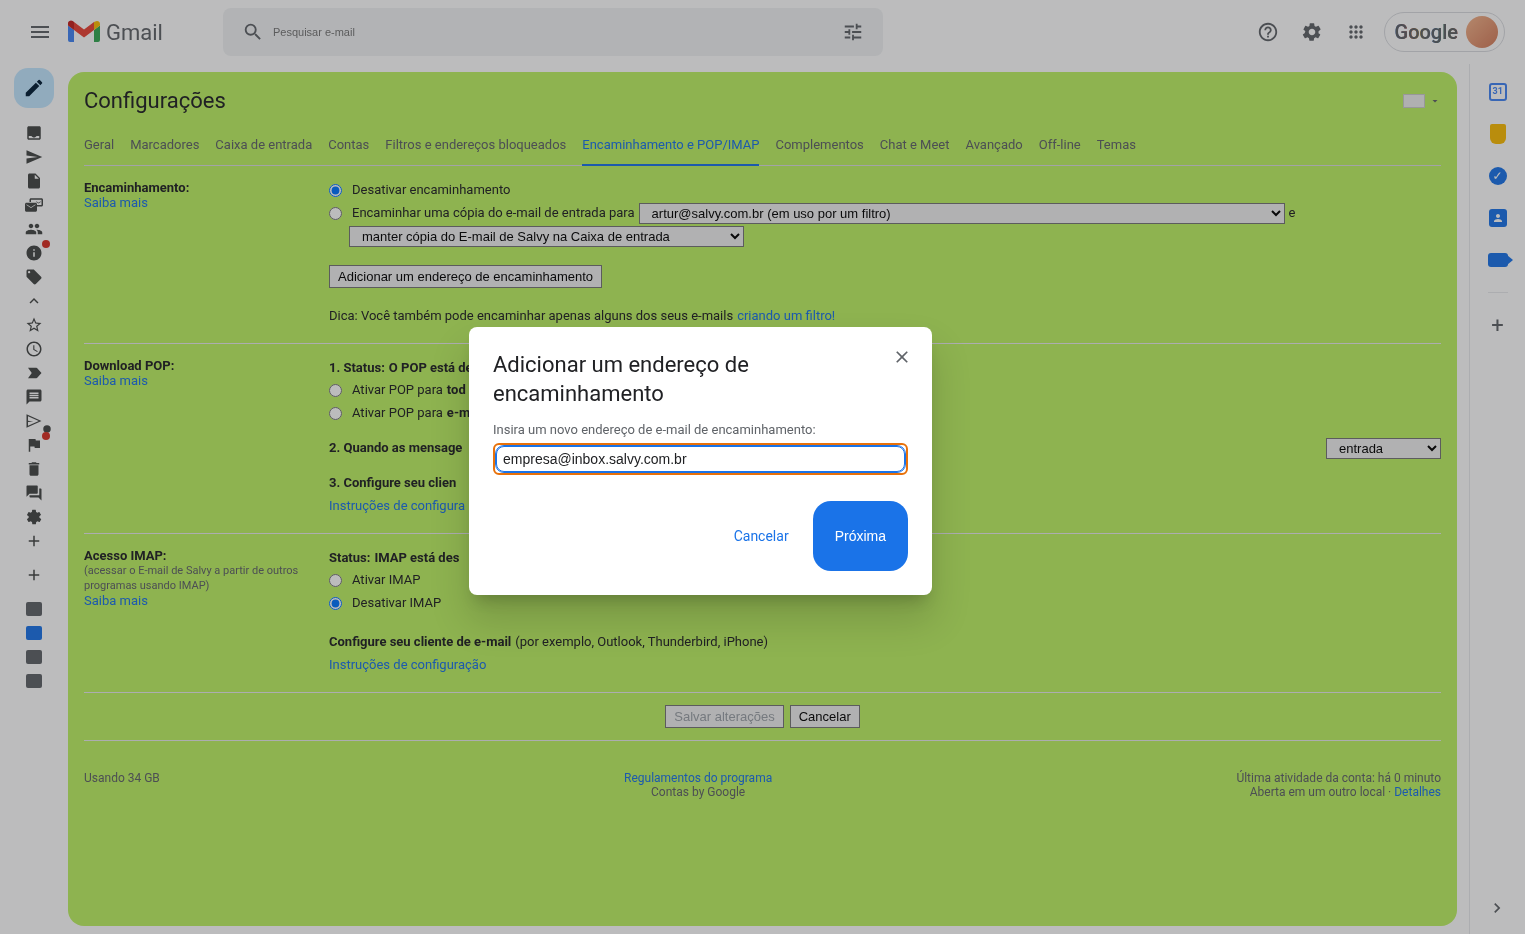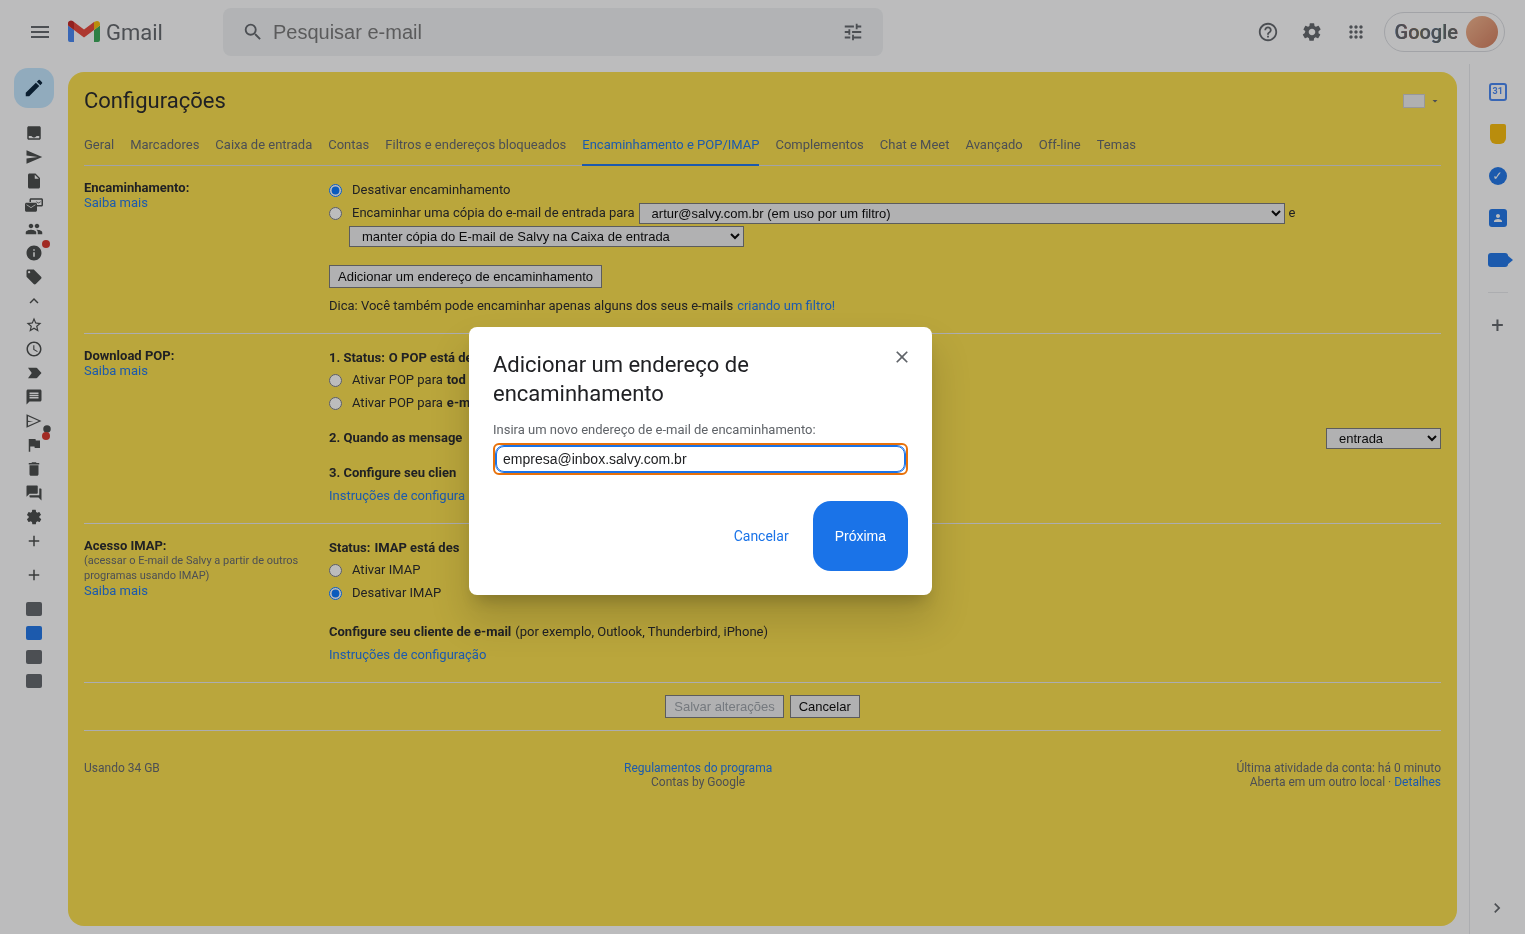--- a/index.html
+++ b/index.html
@@ -5,38 +5,38 @@
     * { box-sizing: border-box; margin: 0; padding: 0; }
     body { font-family: 'Google Sans', Roboto, Arial, sans-serif; font-size: 14px; color: #202124; background: #fff; width: 1525px; height: 934px; position: relative; overflow: hidden; }
     
     .header { height: 64px; display: flex; align-items: center; padding: 5px 16px; border-bottom: none; }
     .menu-btn { width: 48px; height: 48px; display: flex; align-items: center; justify-content: center; border-radius: 50%; cursor: pointer; color: #5f6368; }
     .logo-area { display: flex; align-items: center; margin-left: 4px; }
     .gmail-logo-m { width: 32px; height: 24px; margin-right: 6px; }
     .gmail-text { font-size: 22px; color: #5f6368; font-weight: 400; }
     .search-bar { flex: 1; max-width: 660px; margin-left: 60px; height: 48px; background: #f1f3f4; border-radius: 8px; display: flex; align-items: center; padding: 0 10px; }
     .search-icon-wrap { width: 40px; display: flex; justify-content: center; color: #5f6368; }
-    .search-input { flex: 1; border: none; background: transparent; font-size: 20px; outline: none; color: #1d4ed8; }
+    .search-input { flex: 1; border: none; background: transparent; font-size: 11px; outline: none; color: #1d4ed8; }
     .search-tune { width: 40px; display: flex; justify-content: center; color: #5f6368; }
     .header-right { display: flex; gap: 4px; margin-left: auto; padding-right: 4px; }
     .header-icon-btn { width: 40px; height: 40px; display: flex; align-items: center; justify-content: center; border-radius: 50%; cursor: pointer; color: #5f6368; }
     .google-chip { height: 40px; padding: 0 6px 0 10px; border: 1px solid #dadce0; border-radius: 20px; display: flex; align-items: center; gap: 8px; margin-left: 4px; }
     .google-chip-text { font-size: 20px; font-weight: 500; background: linear-gradient(to right, #4285f4, #ea4335, #fbbc05, #4285f4, #34a853, #ea4335); -webkit-background-clip: text; background-clip: text; color: #5f6368; }
     .avatar { width: 32px; height: 32px; border-radius: 50%; background: linear-gradient(135deg, #f4b48b, #d47b5a); }
 
     .body-wrap { display: flex; height: calc(100% - 64px); }
     .left-rail { width: 68px; display: flex; flex-direction: column; align-items: center; padding-top: 4px; gap: 2px; }
     .compose-btn { width: 40px; height: 40px; background: #c2e7ff; border-radius: 14px; display: flex; align-items: center; justify-content: center; margin-bottom: 12px; color: #001d35; }
     .rail-icon { width: 36px; height: 22px; display: flex; align-items: center; justify-content: center; color: #444746; cursor: pointer; position: relative; }
     .rail-icon.gap-top { margin-top: 10px; }
     .rail-badge { position: absolute; top: -2px; right: 2px; width: 8px; height: 8px; background: #d93025; border-radius: 50%; }
     .rail-tag { width: 16px; height: 14px; border-radius: 2px; }
 
     .main { flex: 1; padding: 8px 12px 8px 0; overflow: hidden; }
-    .settings-panel { background: #fde047; border-radius: 16px; height: 100%; padding: 16px 16px 16px 16px; overflow: auto; }
+    .settings-panel { background: #bef264; border-radius: 16px; height: 100%; padding: 16px 16px 16px 16px; overflow: auto; }
     .settings-header { display: flex; justify-content: space-between; align-items: center; padding: 0 0 8px 0; }
     .settings-title { font-size: 22px; color: #202124; font-weight: 400; }
     .lang-switcher { display: flex; align-items: center; gap: 4px; color: #5f6368; font-size: 12px; }
     .lang-flag { width: 22px; height: 14px; background: #eee; border: 1px solid #ccc; position: relative; }
 
     .tabs { display: flex; border-bottom: 1px solid #dadce0; gap: 16px; margin-top: 6px; font-size: 13px; color: #5f6368; }
     .tab { padding: 10px 0 12px 0; cursor: pointer; white-space: nowrap; }
     .tab.active { color: #1a73e8; border-bottom: 2px solid #1a73e8; margin-bottom: -1px; }
 
     .section { display: flex; padding: 14px 0; border-bottom: 1px solid #e8eaed; font-size: 13px; }
@@ -300,21 +300,21 @@
             <span>Encaminhar uma cópia do e-mail de entrada para</span>
             <select class="sel-long"><option>artur@salvy.com.br (em uso por um filtro)</option></select>
             <span>e</span>
           </div>
           <div class="row" style="padding-left:20px">
             <select class="sel-mid"><option>manter cópia do E-mail de Salvy na Caixa de entrada</option></select>
           </div>
           <div class="row" style="margin-top:18px">
             <button class="btn-std">Adicionar um endereço de encaminhamento</button>
           </div>
-          <div class="row" style="margin-top:8px">
+          <div class="row" style="margin-top:18px">
             <span>Dica: Você também pode encaminhar apenas alguns dos seus e-mails </span>
             <span class="link">criando um filtro!</span>
           </div>
         </div>
       </div>
 
       <div class="section">
         <div class="section-left">
           <div class="section-lbl">Download POP:</div>
           <span class="link">Saiba mais</span>

